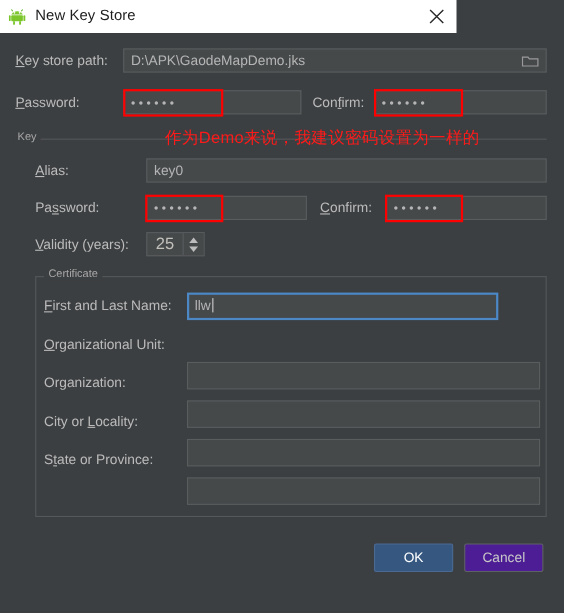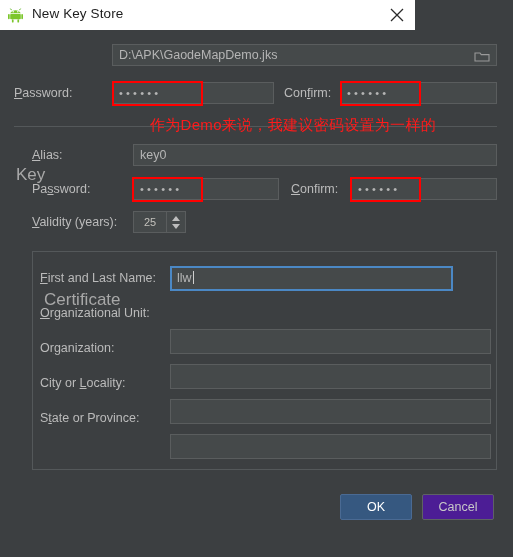--- a/index.html
+++ b/index.html
@@ -111,39 +111,38 @@
     border: 1px solid #54585a;
   }
   .group-top-only {
     border-left: none;
     border-right: none;
     border-bottom: none;
   }
   .group-label {
     position: absolute;
     background: #3c3f41;
-    font-size: 17px;
+    font-size: 10px;
     color: #a8a8a8;
     padding: 0 4px;
     white-space: nowrap;
-    margin-top: 46px;
   }
 
   
   .spinner {
     position: absolute;
     box-sizing: border-box;
     background: #45494a;
     border: 1px solid #5a5d5e;
     display: flex;
   }
   .spinner-value {
     flex: 1;
     text-align: center;
-    font-size: 11px;
+    font-size: 15px;
     line-height: 20px;
     color: #c2c0bb;
   }
   .spinner-arrows {
     width: 18px;
     border-left: 1px solid #5a5d5e;
     background: #45494a;
     position: relative;
     cursor: pointer;
   }
@@ -219,20 +218,21 @@
     <span class="title-text">New Key Store</span>
     <span class="close-btn">
       <svg width="20" height="18" viewBox="0 0 20 18">
         <path d="M4 3 L16 15 M16 3 L4 15" stroke="#2b2b2b" stroke-width="1.3" fill="none"></path>
       </svg>
     </span>
   </div>
 
   <div class="content">
 
+    <span class="lbl" style="left:14px; top:18px;"><u>K</u><span>ey store path:</span></span>
     <div class="field" style="left:112px; top:14px; width:385px; height:22px;">
       <span>D:\APK\GaodeMapDemo.jks</span>
     </div>
     <span class="folder-icon" style="left:474px; top:19px;">
       <svg width="16" height="13" viewBox="0 0 16 13">
         <path d="M1 3 L6 3 L7.2 4.6 L15 4.6 L15 11 L1 11 Z" fill="#45494a" stroke="#9a9a9a" stroke-width="1.1"></path>
       </svg>
     </span>
 
     <span class="lbl" style="left:14px; top:56px;"><u>P</u><span>assword:</span></span>

